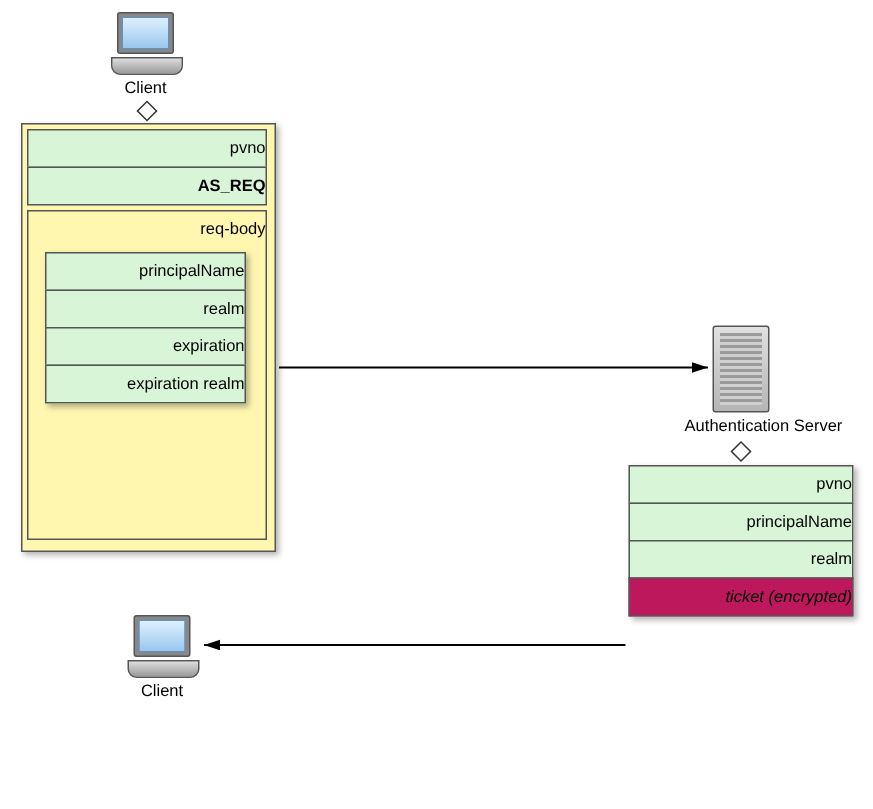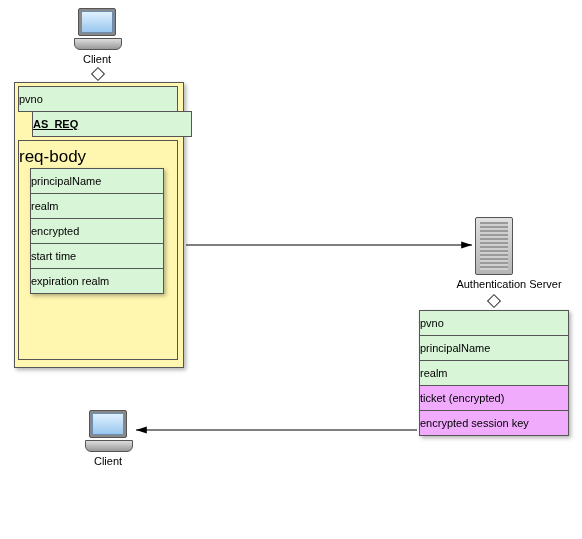--- a/index.html
+++ b/index.html
@@ -1,22 +1,22 @@
 <!DOCTYPE html>
 <html><head>
 <meta charset="utf-8">
 <style>
 body { margin:0; padding:0; font-family:"Lucida Grande",Arial,sans-serif; font-size:12px; background:#fff; }
 .canvas { position:relative; width:514px; height:539px; }
 .node-label { position:absolute; text-align:center; font-size:11px; }
 .box { position:absolute; border:1px solid #555; }
 .green { background:#d8f5d8; }
 .yellow { background:#fff7b0; }
-.pink  { background:#f0abfc; }
-.cell { border:1px solid #555; height:24px; line-height:24px; text-align:left; font-size:11px; }
+.pink  { background:#be185d;font-style:italic; }
+.cell { border:1px solid #555; height:24px; line-height:24px; text-align:right; font-size:11px; }
 .bold { font-weight:bold; }
 .shadow { box-shadow:2px 2px 4px rgba(0,0,0,0.3); }
 .diamond { position:absolute; width:8px; height:8px; border:1px solid #333; transform:rotate(45deg); background:#fff; }
 svg.overlay { position:absolute; left:0; top:0; pointer-events:none; }
 
 .laptop { position:absolute; width:46px; height:42px; }
 .laptop .screen-outer { width:36px; height:26px; background:#888; border:1px solid #555; border-radius:2px; margin:0 auto; }
 .laptop .screen-inner { width:30px; height:20px; margin:2px auto;
   background:linear-gradient(#dff0ff,#99c7ee); border:1px solid #6a8fb3; }
 .laptop .base { width:46px; height:10px; margin-top:2px;
@@ -41,46 +41,44 @@
         <div class="screen-inner"></div>
       </div>
       <div class="base"></div>
 </div>
 <div class="node-label" style="left:60px;top:53px;width:74px;">Client</div>
 <div class="diamond" style="left:93px;top:69px;"></div>
 
 <div class="box yellow shadow" style="left:14px;top:82px;width:168px;height:284px;"></div>
 
 <div class="cell green" style="position:absolute;left:18px;top:86px;width:158px;">pvno</div>
-<div class="cell green bold" style="position:absolute;left:32px;top:111px;width:158px;text-decoration:underline;">AS_REQ</div>
+<div class="cell green bold" style="position:absolute;left:18px;top:111px;width:158px;">AS_REQ</div>
 
 <div class="box yellow" style="left:18px;top:140px;width:158px;height:218px;">
-  <div style="text-align:left;font-size:17px;padding:6px 0;">req-body</div>
+  <div style="text-align:right;font-size:11px;padding:6px 0;">req-body</div>
 </div>
 
 <div id="req-body-fields" class="inner-stack shadow" style="left:30px;top:168px;width:134px;">
       <div class="cell green">principalName</div>
       <div class="cell green">realm</div>
-      <div class="cell green">encrypted</div>
-      <div class="cell green">start time</div>
+      <div class="cell green">expiration</div>
       <div class="cell green">expiration realm</div>
     </div>
 
 <div class="server" style="left:475px;top:217px;">
       <div class="vents"></div>
     </div>
 <div class="node-label" style="left:444px;top:278px;width:130px;">Authentication Server</div>
 <div class="diamond" style="left:489px;top:296px;"></div>
 
 <div id="response-fields" class="group-stack shadow" style="position:absolute;left:419px;top:310px;width:150px;">
       <div class="cell green">pvno</div>
       <div class="cell green">principalName</div>
       <div class="cell green">realm</div>
       <div class="cell pink">ticket (encrypted)</div>
-      <div class="cell pink">encrypted session key</div>
     </div>
 
 <div class="laptop" style="left:85px;top:410px;">
   <div class="screen-outer">
         <div class="screen-inner"></div>
       </div>
       <div class="base"></div>
 </div>
 <div class="node-label" style="left:71px;top:455px;width:74px;">Client</div>
 

